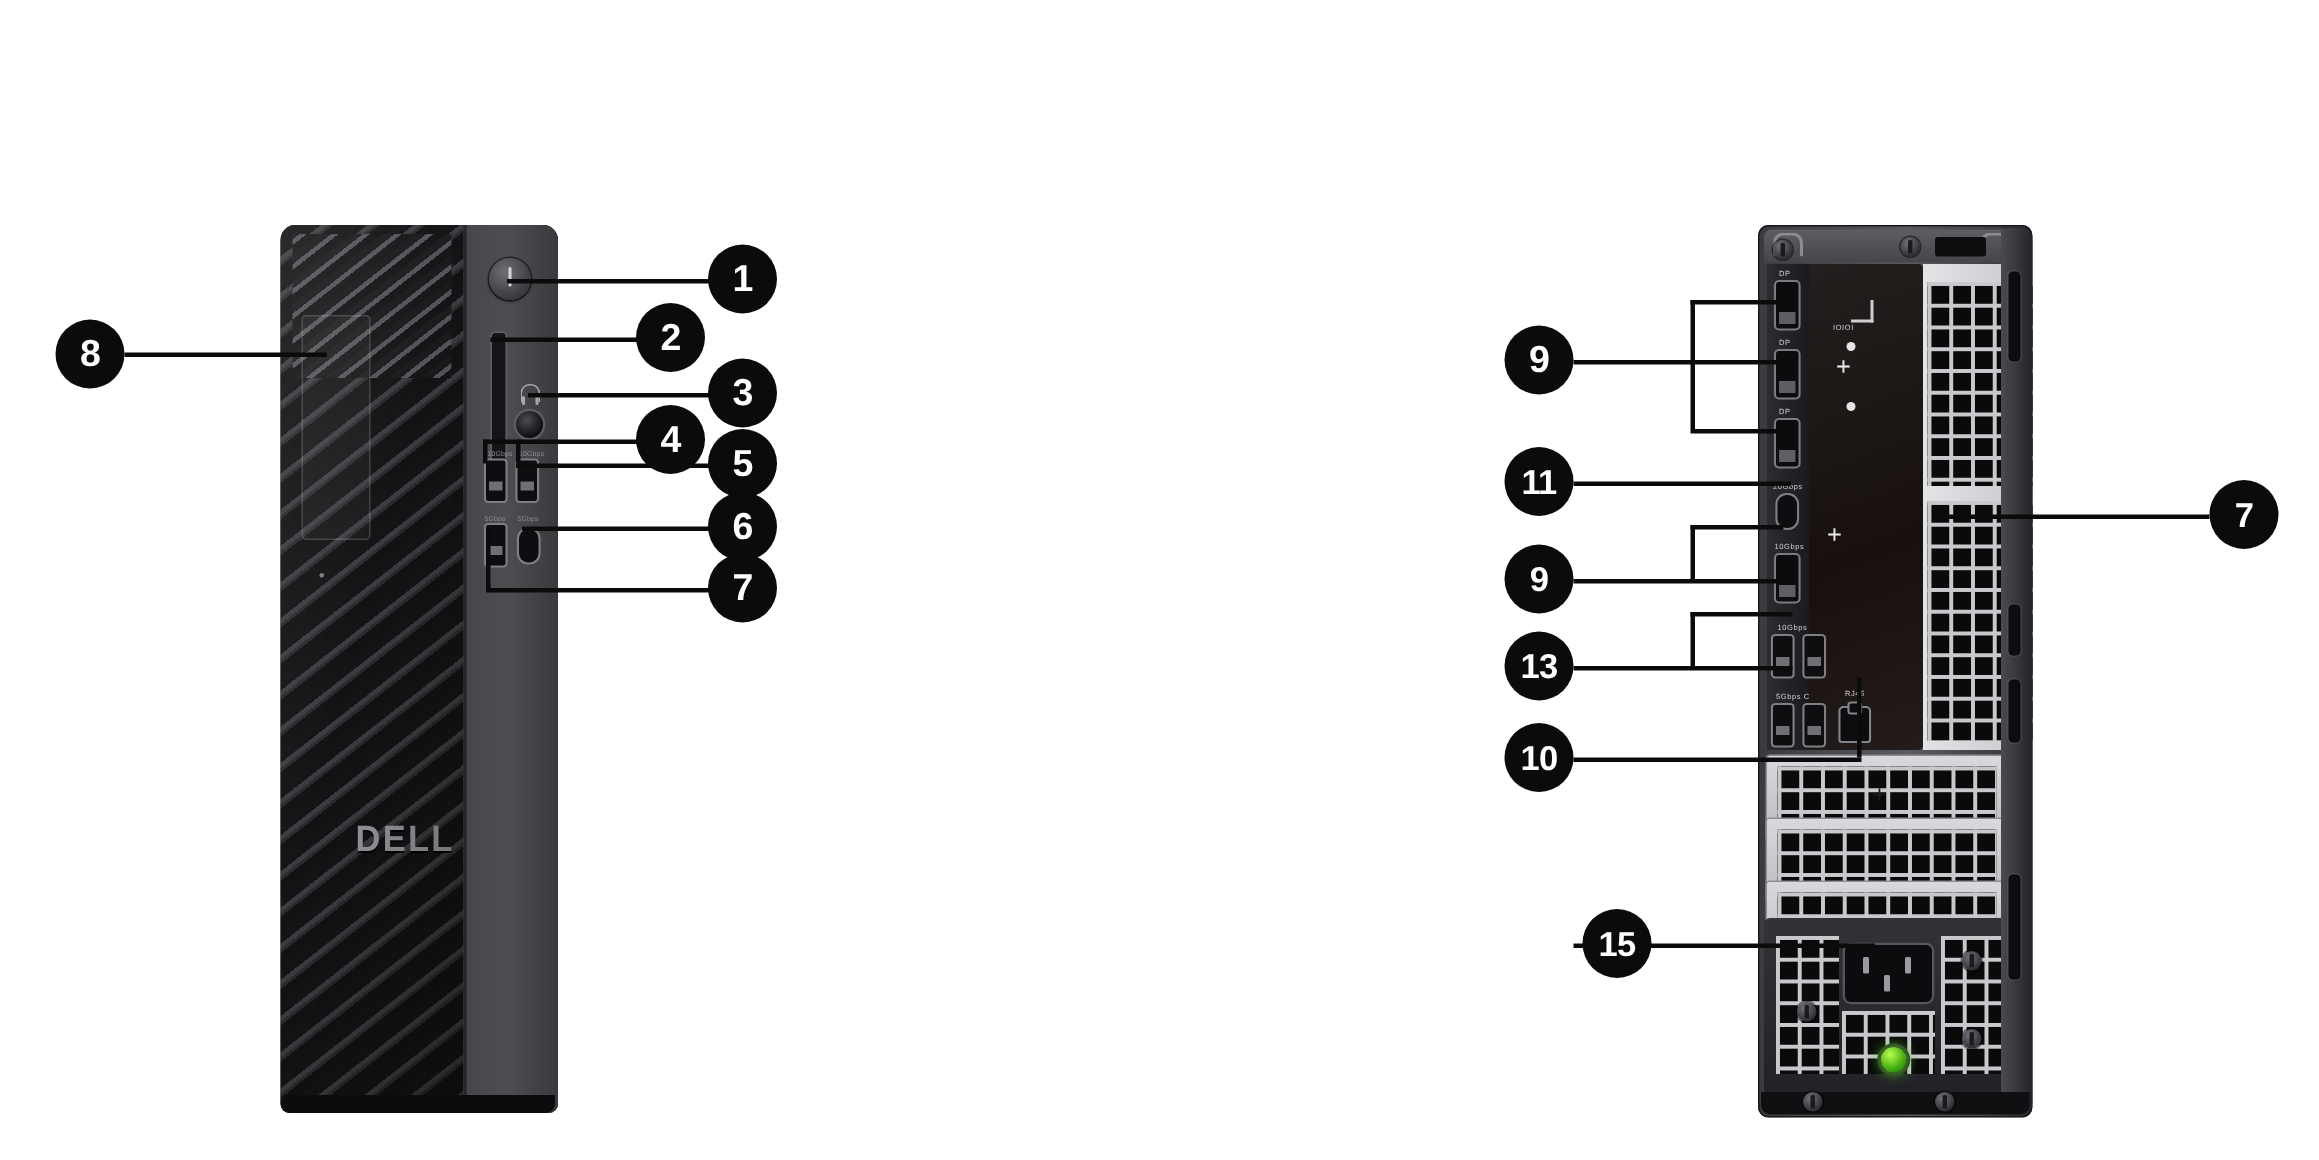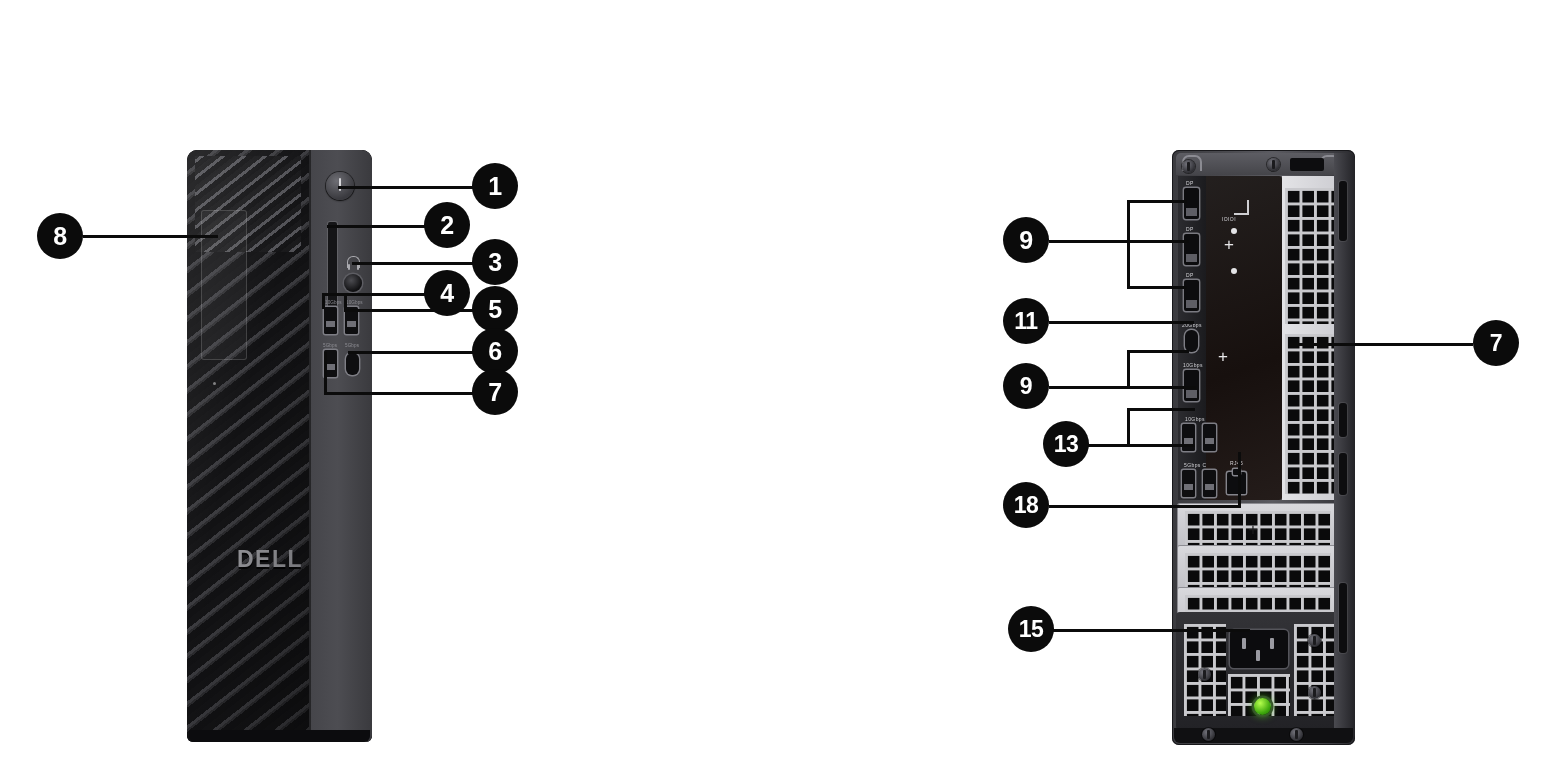--- a/index.html
+++ b/index.html
@@ -431,17 +431,17 @@
   <div class="callout" style="left:424px;top:270px;">4</div>
   <div class="callout" style="left:472px;top:286px;">5</div>
   <div class="callout" style="left:472px;top:328px;">6</div>
   <div class="callout" style="left:472px;top:369px;">7</div>
   <div class="callout" style="left:37px;top:213px;">8</div>
 
   <div class="callout" style="left:1003px;top:217px;">9</div>
   <div class="callout wide" style="left:1003px;top:298px;">11</div>
   <div class="callout wide" style="left:1473px;top:320px;">7</div>
   <div class="callout wide" style="left:1003px;top:363px;">9</div>
-  <div class="callout wide" style="left:1043px;top:421px;">13</div>
-  <div class="callout wide" style="left:1003px;top:482px;">18</div>
-  <div class="callout wide" style="left:1008px;top:606px;">15</div>
+  <div class="callout wide" style="left:1003px;top:421px;">13</div>
+  <div class="callout wide" style="left:1003px;top:482px;">10</div>
+  <div class="callout wide" style="left:1055px;top:606px;">15</div>
 
 </div>
 
 </body></html>

